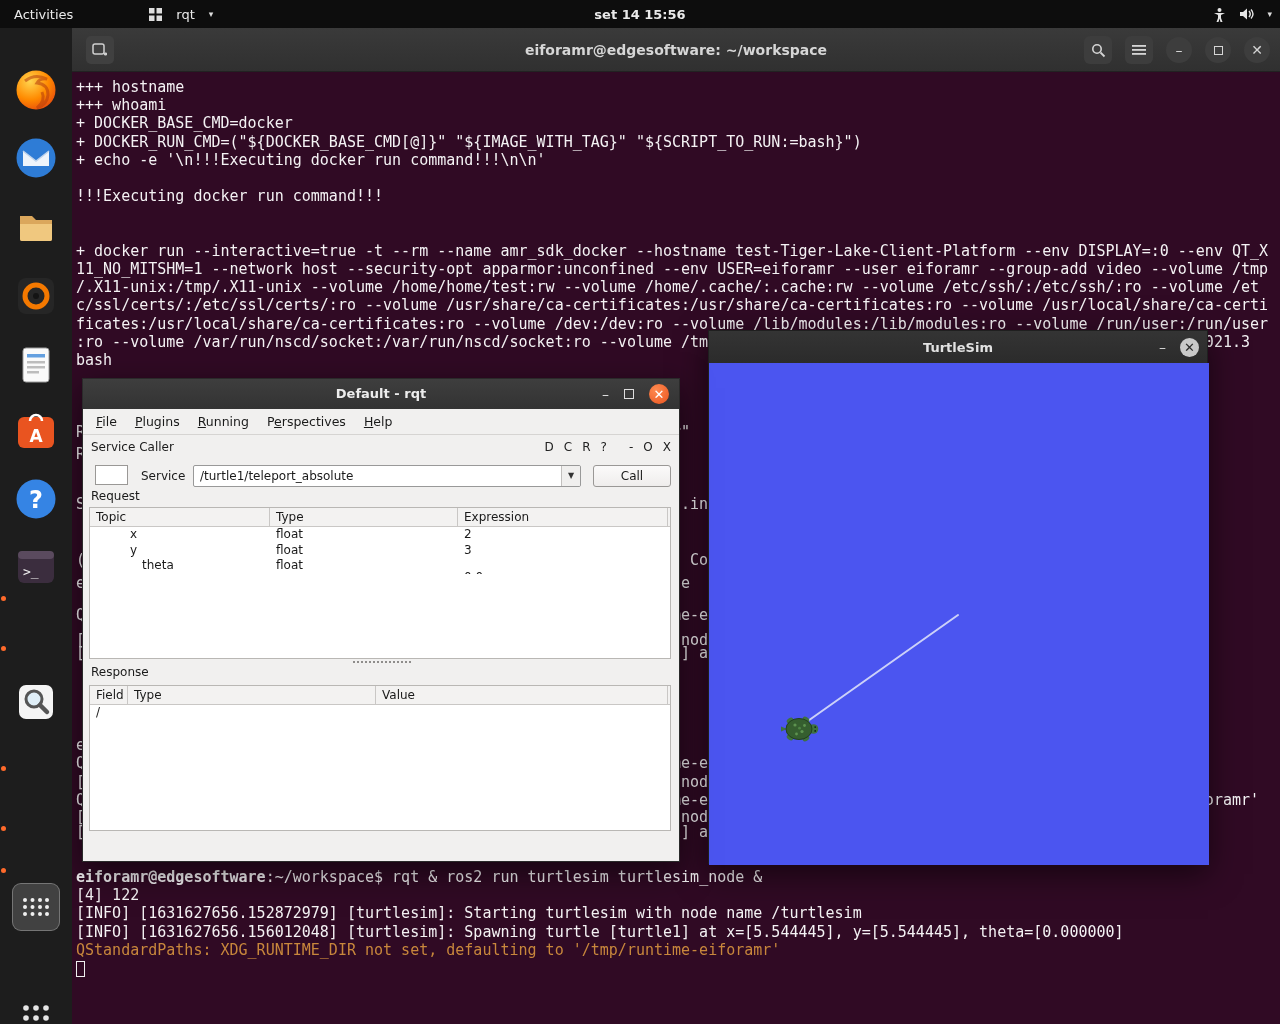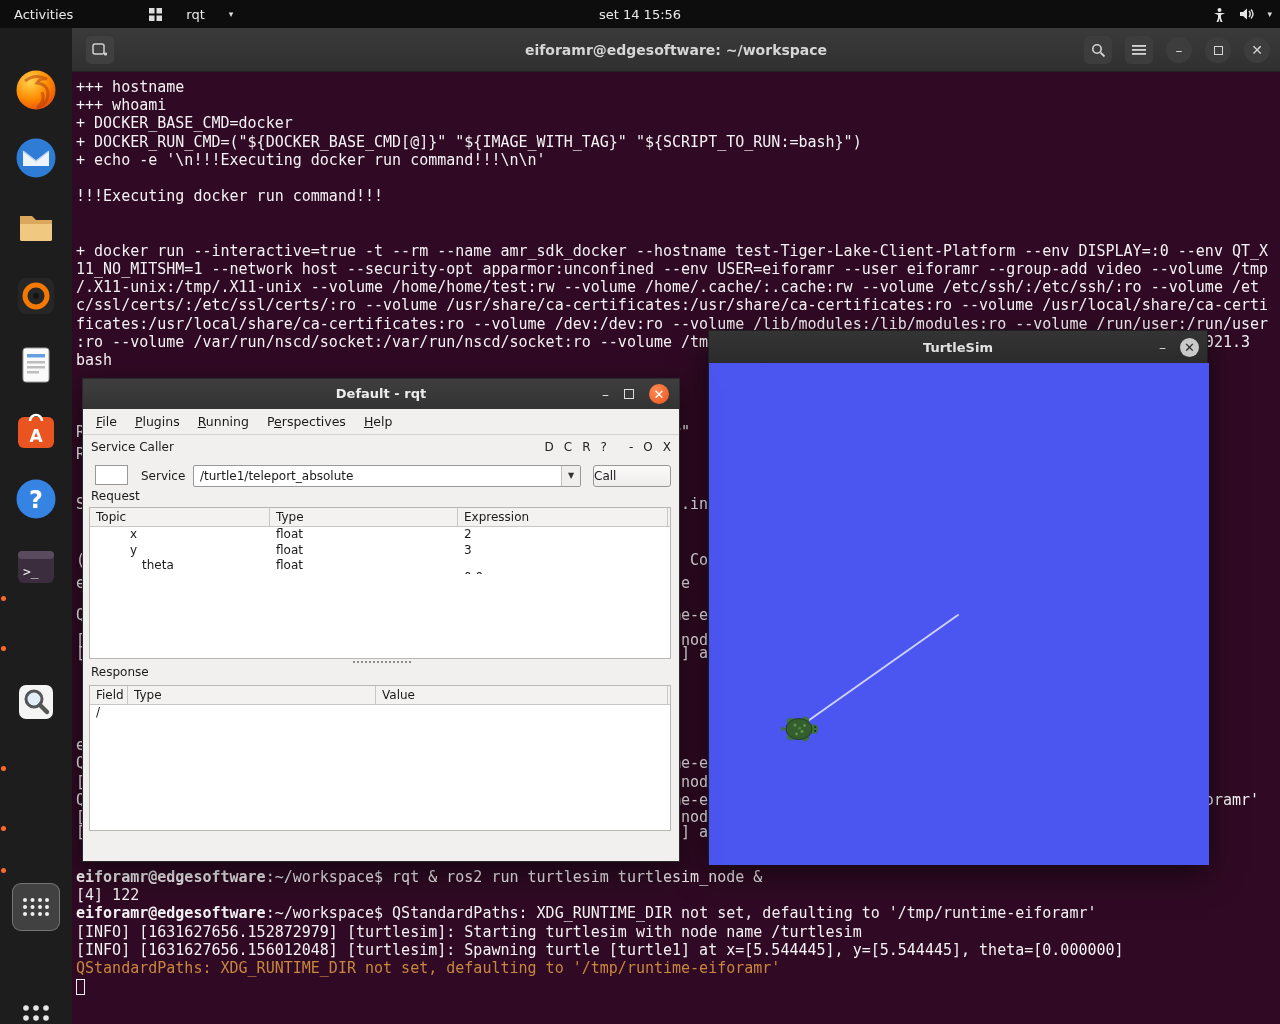--- a/index.html
+++ b/index.html
@@ -2,22 +2,22 @@
 <html><head>
 <meta charset="utf-8">
 <style>
   *{margin:0;padding:0;box-sizing:border-box}
   html,body{width:1280px;height:1024px;overflow:hidden;background:#000;font-family:"DejaVu Sans",sans-serif}
   #screen{position:relative;width:1280px;height:1024px;background:#000}
 
   
   #topbar{position:absolute;left:0;top:0;width:1280px;height:28px;background:#0d0d0d;color:#eaeaea;display:flex;align-items:center;z-index:50;font-size:13px}
   #activities{padding:0 14px;height:100%;display:flex;align-items:center}
-  #appmenu{display:flex;align-items:center;gap:24px;padding:0 10px;height:100%;margin-left:52px}
-  #clock{position:absolute;left:50%;transform:translateX(-50%);font-weight:400}
+  #appmenu{display:flex;align-items:center;gap:14px;padding:0 10px;height:100%;margin-left:52px}
+  #clock{position:absolute;left:50%;transform:translateX(-50%);font-weight:700}
   #tray{position:absolute;right:8px;display:flex;align-items:center;gap:12px;height:100%}
   .tray-caret{font-size:9px;color:#ddd}
 
   
   #dock{position:absolute;left:0;top:28px;width:72px;height:996px;background:#1d1d1d;z-index:40}
   .dock-item{position:absolute;left:13px;width:46px;height:46px;display:flex;align-items:center;justify-content:center}
   .dock-active-tile{position:absolute;left:12px;width:48px;height:48px;border-radius:9px;background:rgba(255,255,255,.16);border:1px solid rgba(255,255,255,.28);display:flex;align-items:center;justify-content:center}
   .edge-dot{position:absolute;left:1px;width:5px;height:5px;border-radius:50%;background:#ff6a2b}
 
   
@@ -60,21 +60,21 @@
   .menu-item{padding:0 9px;line-height:26px;font-size:12.5px}
   .panel-title-row{position:absolute;left:0;top:58px;width:100%;height:22px}
   .panel-title{position:absolute;left:8px;top:3px;font-size:12px}
   .panel-toolbar{position:absolute;right:8px;top:3px;display:flex;align-items:center}
   .ptb{margin-left:10px;font-size:12px;color:#222;font-weight:500}
   .ptb.gap{margin-left:22px}
   .mini-input{position:absolute;left:12px;top:86px;width:33px;height:20px;background:#fff;border:1px solid #9a9896}
   .svc-label{position:absolute;left:58px;top:86px;line-height:22px}
   .combo{position:absolute;left:110px;top:86px;width:388px;height:22px;background:#fff;border:1px solid #999;border-radius:2px;line-height:20px;padding-left:6px;white-space:nowrap;overflow:hidden}
   .combo-arrow{position:absolute;right:0;top:0;width:19px;height:20px;background:#f0efee;border-left:1px solid #c2c0be;text-align:center;font-size:8px;line-height:20px;color:#333}
-  .call-btn{position:absolute;left:510px;top:86px;width:78px;height:22px;background:linear-gradient(#fbfafa,#efedec);border:1px solid #9a9896;border-radius:3px;text-align:left;line-height:20px}
+  .call-btn{position:absolute;left:510px;top:86px;width:78px;height:22px;background:linear-gradient(#fbfafa,#efedec);border:1px solid #9a9896;border-radius:3px;text-align:center;line-height:20px}
   .section-label{position:absolute;left:8px;font-size:12px}
   #request-label{top:110px}
   #response-label{top:286px}
   .qtable{position:absolute;left:6px;width:582px;background:#fff;border:1px solid #b9b7b4;overflow:hidden}
   #request-table{top:128px;height:152px}
   #response-table{top:306px;height:146px}
   .trow{display:flex;height:15.5px;line-height:15.5px}
   .trow.thead{background:#f3f2f1;border-bottom:1px solid #c9c7c5;height:19px;line-height:18px}
   .trow.thead .tcell{border-right:1px solid #c9c7c5}
   .tcell{padding-left:6px;white-space:nowrap;overflow:hidden;flex:0 0 auto}
@@ -149,21 +149,20 @@
           <div class="tline" style="top: 664px;">eiforamr@edgesoftware:~/workspace$ rqt</div>
           <div class="tline" style="top: 682px;">QStandardPaths: XDG_RUNTIME_DIR not set, defaulting to '/tmp/runtime-eiforamr'</div>
           <div class="tline" style="top: 701px;">[INFO] [1631627640.152872979] [turtlesim]: Starting turtlesim with node name /turtlesim</div>
           <div class="tline" style="top: 719px;">QStandardPaths: XDG_RUNTIME_DIR not set, defaulting to '/tmp/runtime-eiforamr' XDG_RUNTIME_DIR defaulted to '/tmp/runtime-eiforamr'</div>
           <div class="tline" style="top: 736px;">[INFO] [1631627640.160012048] [turtlesim]: Starting turtlesim with node name /turtlesim</div>
           <div class="tline" style="top: 751px;">[INFO] [1631627640.165012048] [turtlesim]: Spawning turtle [turtle1] at x=[5.544445], y=[5.544445], theta=[0.000000]</div>
         </div>
       <div id="term-bottom">
           <div class="bline"><span class="bold">eiforamr@edgesoftware</span><span>:~/workspace$ rqt &amp; ros2 run turtlesim turtlesim_node &amp;</span></div>
           <div class="bline"><span>[4] 122</span></div>
-          <div class="bline"><span class="bold">eiforamr@edgesoftware</span><span>:~/workspace$ QStandardPaths: XDG_RUNTIME_DIR not set, defaulting to '/tmp/runtime-eiforamr'</span></div>
           <div class="bline"><span>[INFO] [1631627656.152872979] [turtlesim]: Starting turtlesim with node name /turtlesim</span></div>
           <div class="bline"><span>[INFO] [1631627656.156012048] [turtlesim]: Spawning turtle [turtle1] at x=[5.544445], y=[5.544445], theta=[0.000000]</span></div>
           <div class="bline"><span class="warn">QStandardPaths: XDG_RUNTIME_DIR not set, defaulting to '/tmp/runtime-eiforamr'</span></div>
           <div class="bline"><span class="cursor"></span></div>
         </div>
     </div>
   </div>
 
   <div id="turtlesim">
     <div class="ts-titlebar">

